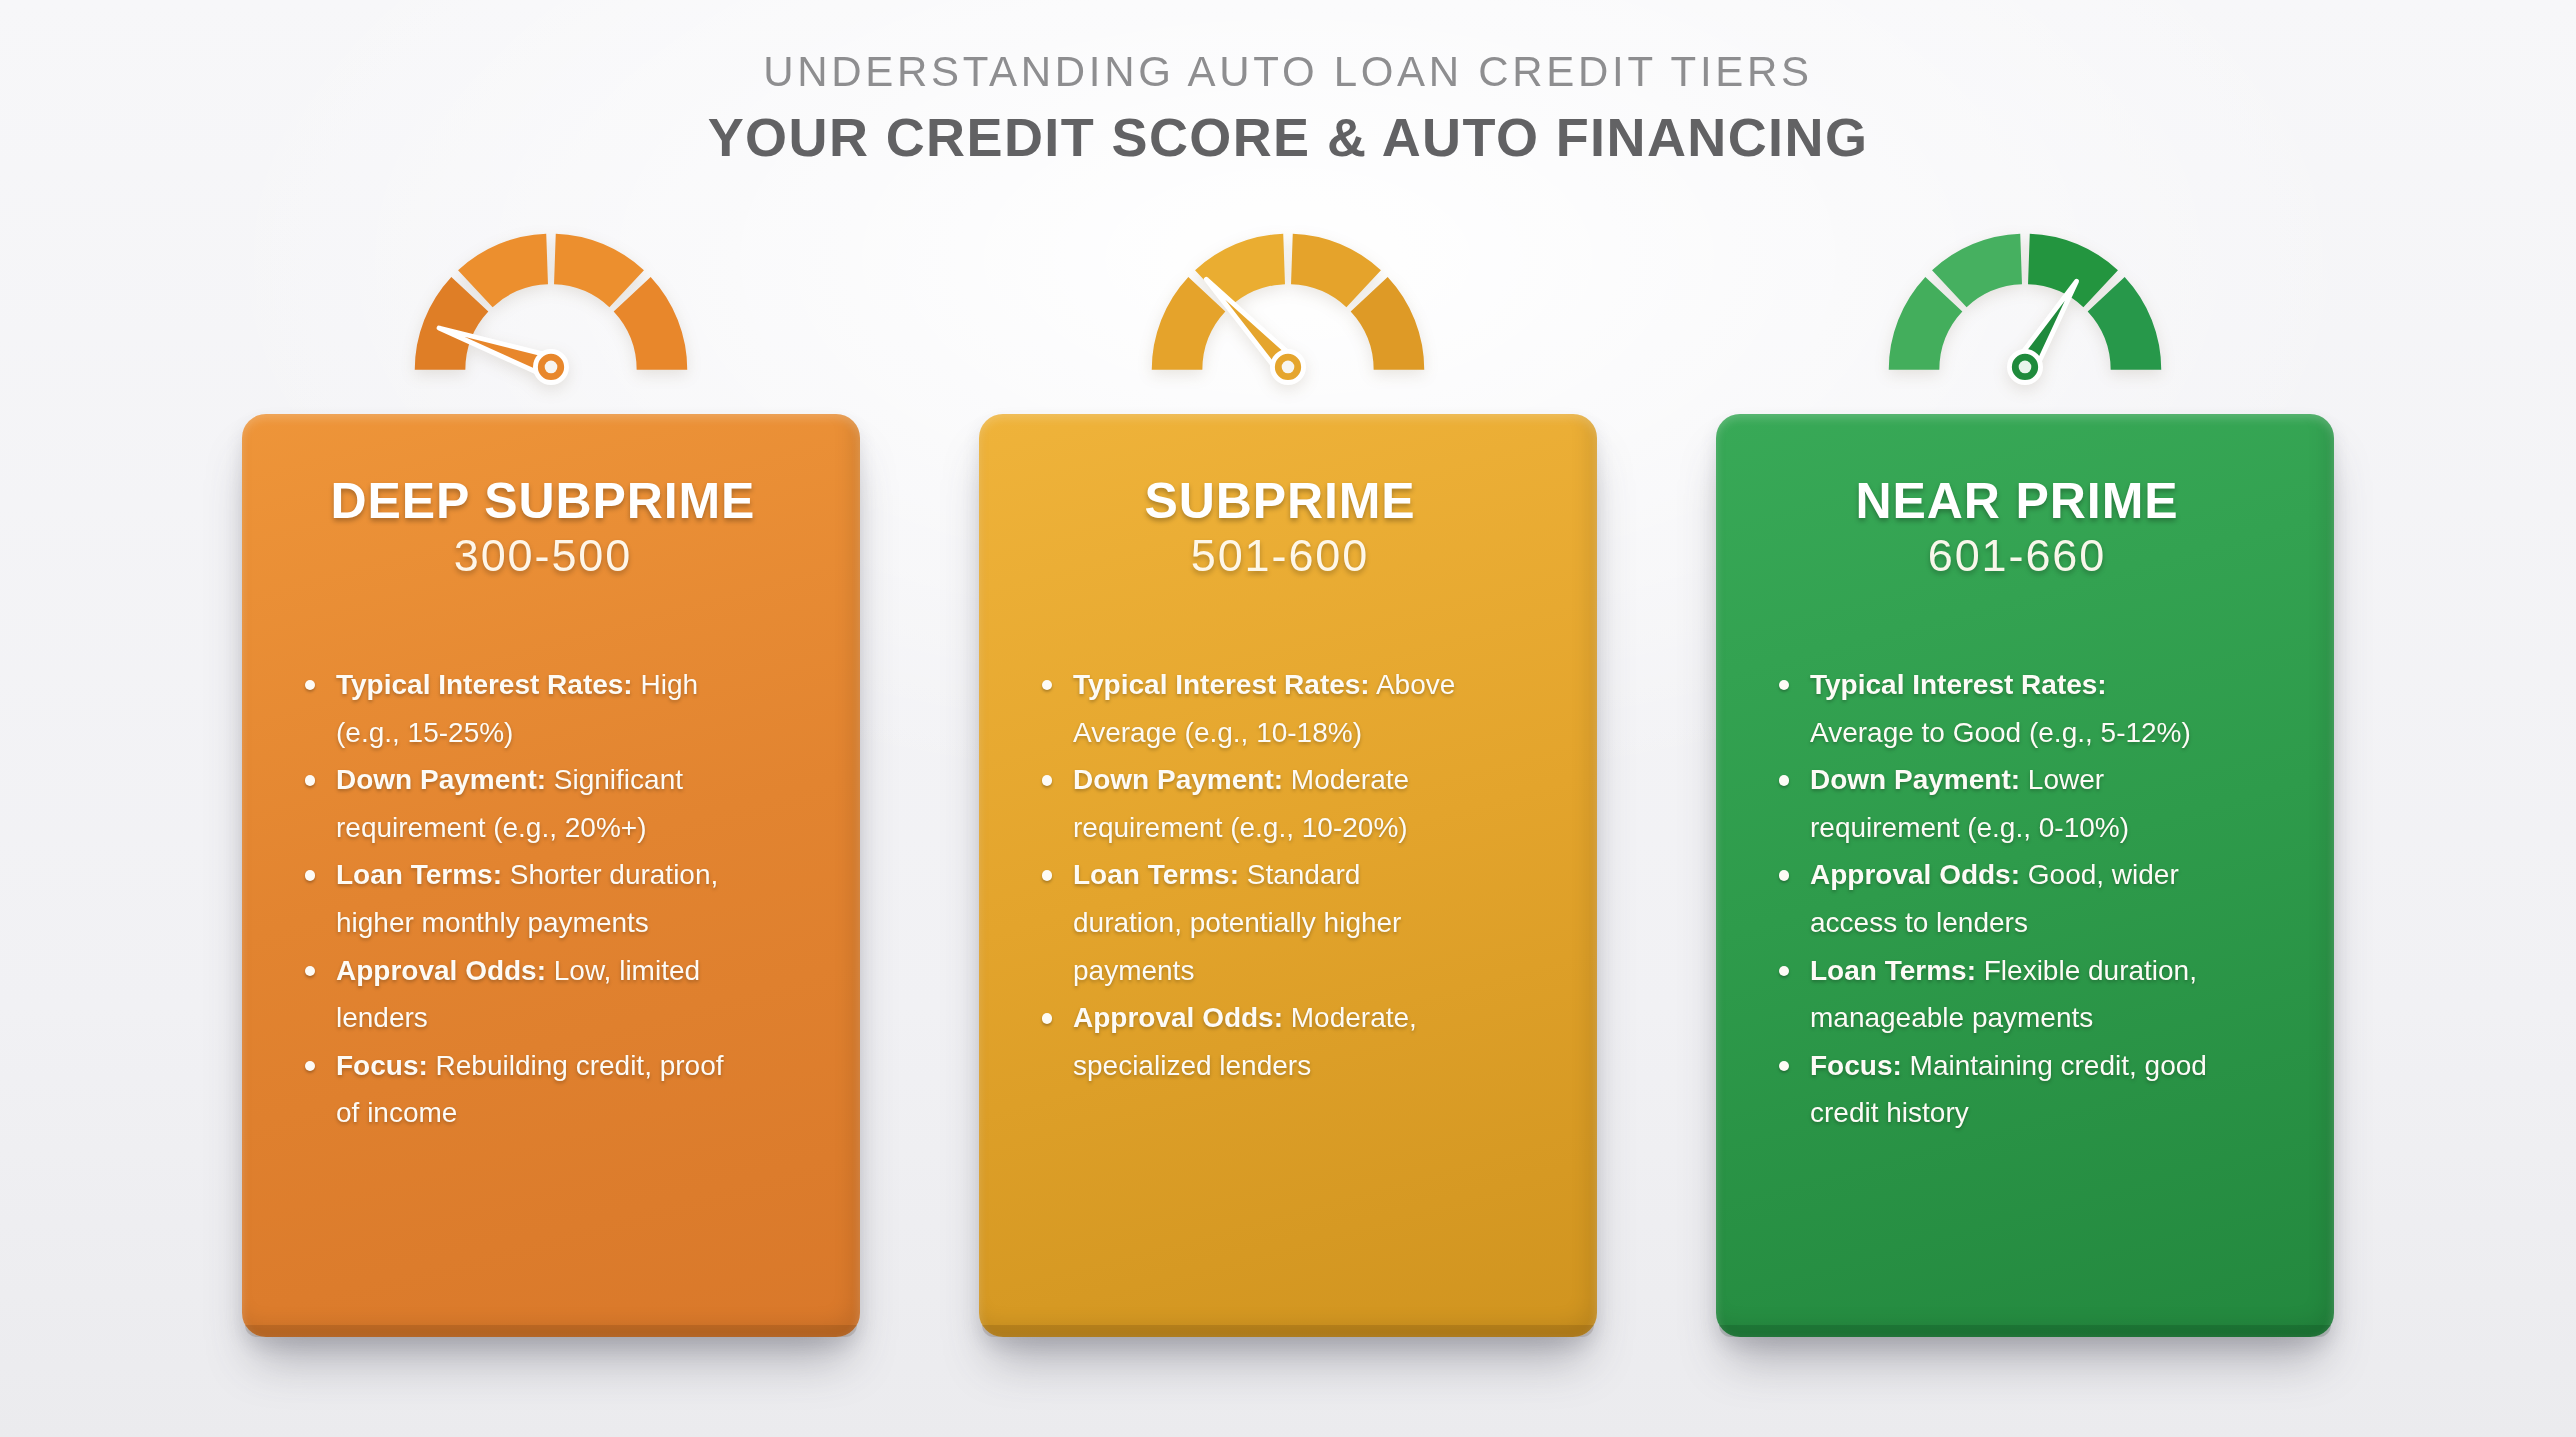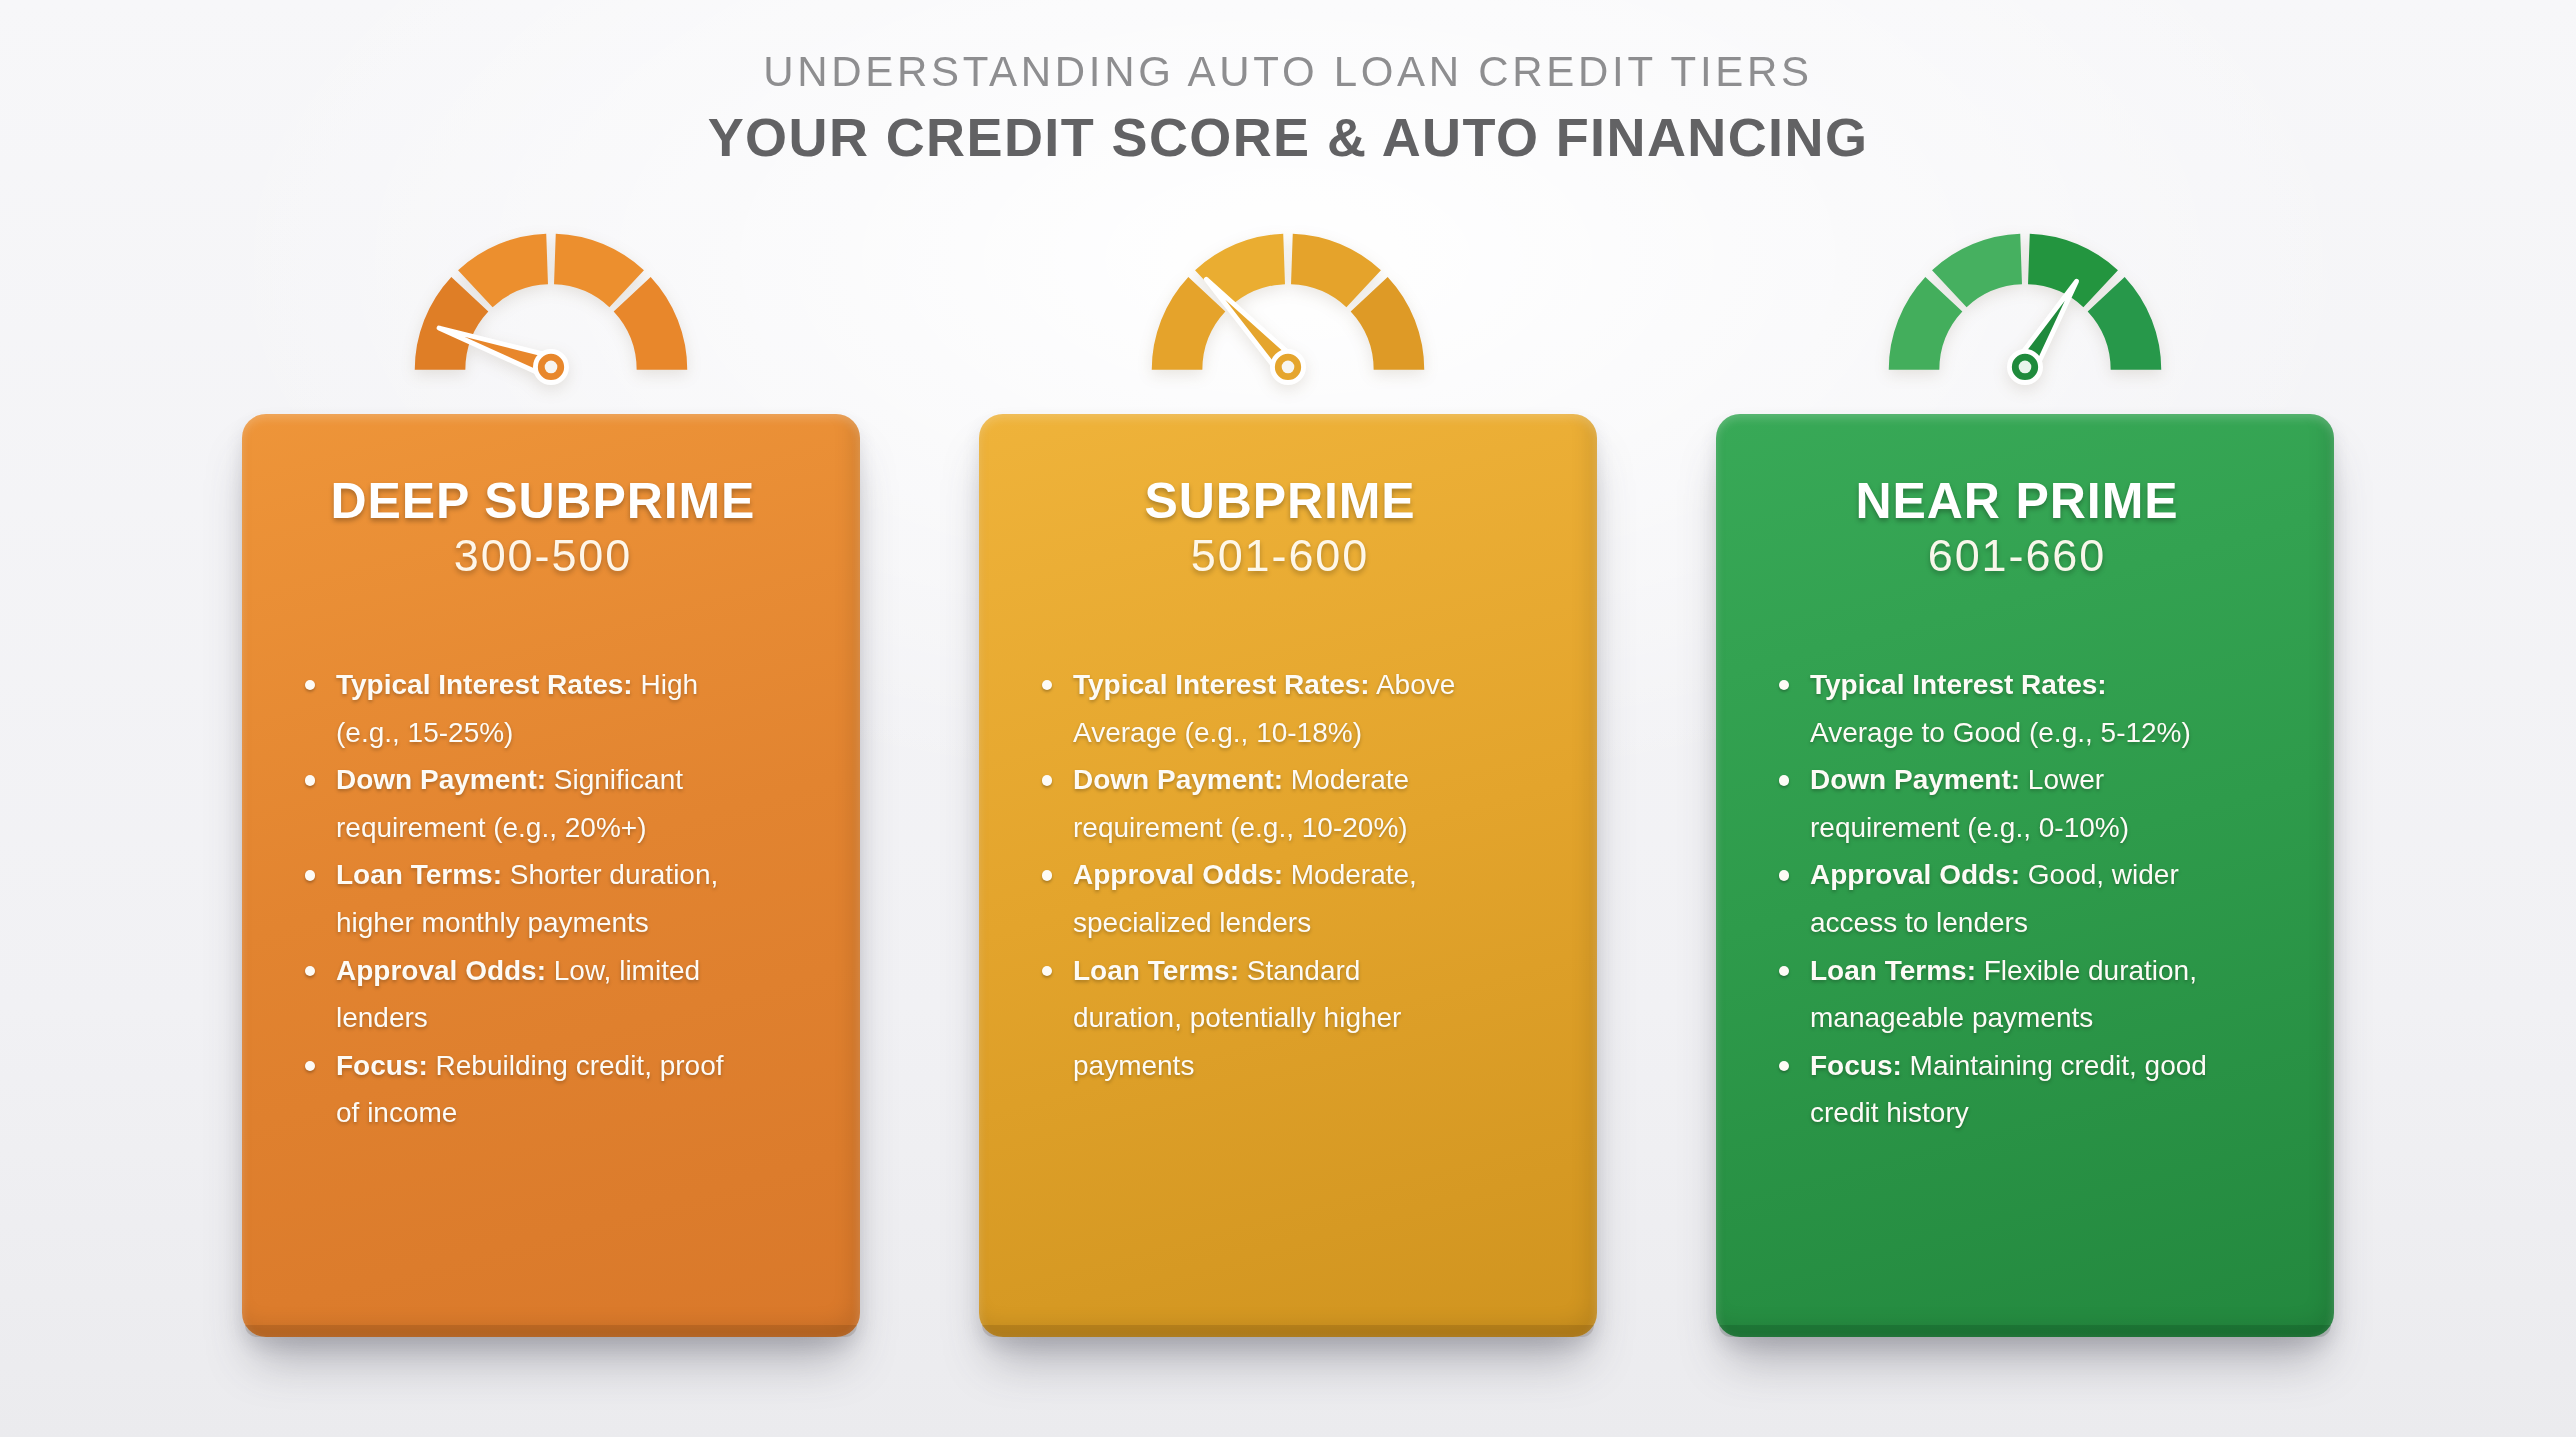--- a/index.html
+++ b/index.html
@@ -149,22 +149,22 @@
         <li><strong>Focus:</strong><span> Rebuilding credit, proof of income</span></li>
       </ul>
     </section>
 
     <section class="card card-yellow">
       <h2>SUBPRIME</h2>
       <div class="range">501-600</div>
       <ul>
         <li><strong>Typical Interest Rates:</strong><span> Above Average (e.g., 10-18%)</span></li>
         <li><strong>Down Payment:</strong><span> Moderate requirement (e.g., 10-20%)</span></li>
+        <li><strong>Loan Terms:</strong><span> Standard duration, potentially higher payments</span></li>
         <li><strong>Approval Odds:</strong><span> Moderate, specialized lenders</span></li>
-        <li><strong>Loan Terms:</strong><span> Standard duration, potentially higher payments</span></li>
       </ul>
     </section>
 
     <section class="card card-green">
       <h2>NEAR PRIME</h2>
       <div class="range">601-660</div>
       <ul>
         <li><strong>Typical Interest Rates:</strong><span> Average to Good (e.g., 5-12%)</span></li>
         <li><strong>Down Payment:</strong><span> Lower requirement (e.g., 0-10%)</span></li>
         <li><strong>Approval Odds:</strong><span> Good, wider access to lenders</span></li>

